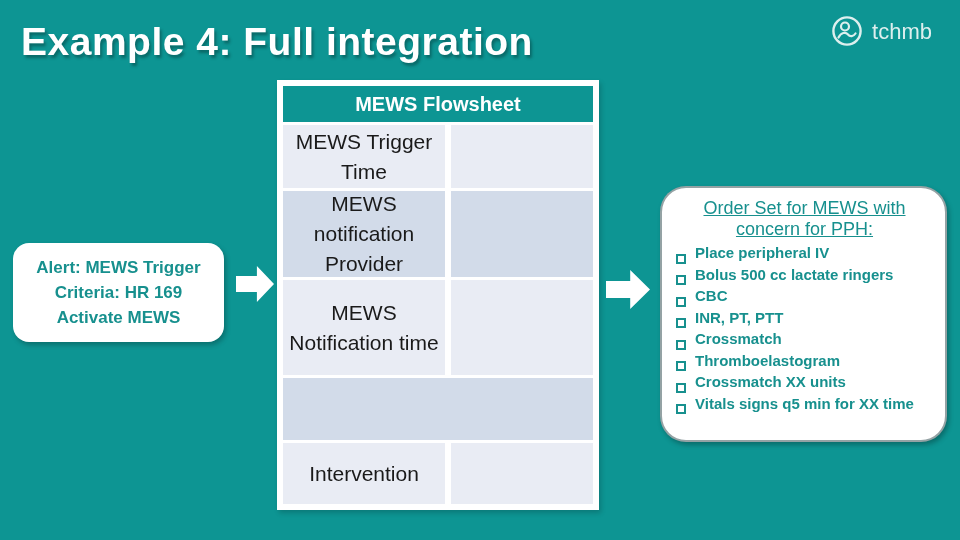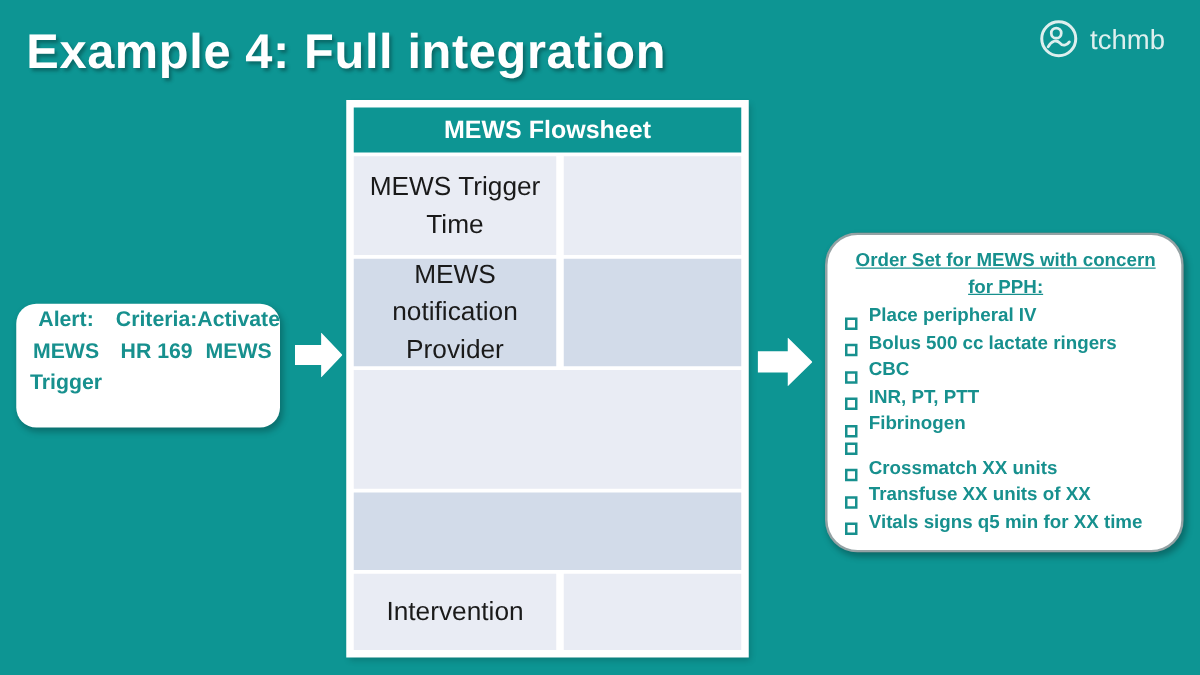--- a/index.html
+++ b/index.html
@@ -33,21 +33,21 @@
     position:absolute;right:28px;top:14px;
     display:flex;align-items:flex-end;gap:8px;
     color:#ddefee;
   }
   .logo-text{font-size:22px;line-height:32px;}
   
   .alert-box{
     position:absolute;left:13px;top:243px;width:211px;height:99px;
     background:#ffffff;border-radius:16px;
     box-shadow:2px 3px 5px rgba(0,0,0,0.25);
-    display:flex;flex-direction:row;justify-content:center;
+    display:flex;flex-direction:column;justify-content:center;
     text-align:center;
     color:var(--accent-text);font-weight:bold;font-size:17px;line-height:25px;
   }
   
   .block-arrow{
     position:absolute;background:#ffffff;
     clip-path:polygon(0% 28%,55% 28%,55% 0%,100% 50%,55% 100%,55% 72%,0% 72%);
     filter:drop-shadow(1.5px 2px 1.5px rgba(0,0,0,0.35));
   }
   .arrow-1{left:236px;top:266px;width:38px;height:36px;}
@@ -66,32 +66,32 @@
   }
   .t-row{display:flex;gap:6px;}
   .t-row .cell-label{
     width:162px;flex:none;
     display:flex;align-items:center;justify-content:center;
     text-align:center;font-size:21px;line-height:30px;color:#1a1a1a;
   }
   .t-row .cell-value{flex:1;}
   .band-dark .cell-label,.band-dark .cell-value{background:var(--row-dark);}
   .band-light .cell-label,.band-light .cell-value{background:var(--row-light);}
-  .h1{height:32px}.h2{height:79px}.h3{height:86px}
+  .h1{height:32px}.h2{height:63px}.h3{height:86px}
   .h4{height:95px}.h5{height:62px}.h6{height:61px}
   
   .order-box{
     position:absolute;left:660px;top:186px;width:287px;height:256px;
     background:#ffffff;border-radius:26px;
     border:2px solid rgba(60,85,90,0.55);
     box-shadow:2px 3px 5px rgba(0,0,0,0.28);
     padding:10px 10px 8px 12px;
   }
   .order-title{
-    color:var(--accent-text);font-weight:bold;font-size:15px;line-height:21px;
+    color:var(--accent-text);font-weight:normal;font-size:18px;line-height:21px;
     text-align:center;text-decoration:underline;margin-bottom:2px;
   }
   .order-item{
     display:flex;align-items:flex-end;
     color:var(--accent-text);font-weight:bold;font-size:15px;line-height:21.5px;
   }
   .checkbox{
     width:10px;height:10px;flex:none;
     border:2px solid var(--accent-text);
     margin:4px 9px 0 2px;
@@ -130,20 +130,21 @@
 
     <div class="t-row band-light">
       <div class="cell-label h2">MEWS Trigger Time</div>
       <div class="cell-value h2"></div>
     </div>
     <div class="t-row band-dark">
       <div class="cell-label h3">MEWS notification Provider</div>
       <div class="cell-value h3"></div>
     </div>
     <div class="t-row band-light">
+      <div class="cell-label h4">MEWS Notification time</div>
       <div class="cell-value h4"></div>
     </div>
     <div class="t-row band-dark">
       <div class="cell-value h5"></div>
     </div>
     <div class="t-row band-light">
       <div class="cell-label h6">Intervention</div>
       <div class="cell-value h6"></div>
     </div>
   </div>
@@ -162,32 +163,29 @@
     <div class="order-item">
       <span class="checkbox"></span>
       <span>CBC</span>
     </div>
     <div class="order-item">
       <span class="checkbox"></span>
       <span>INR, PT, PTT</span>
     </div>
     <div class="order-item">
       <span class="checkbox"></span>
-      <span>Fibrinogen</span>
+      <span>Crossmatch</span>
     </div>
     <div class="order-item">
       <span class="checkbox"></span>
+      <span>Thromboelastogram</span>
     </div>
     <div class="order-item">
       <span class="checkbox"></span>
       <span>Crossmatch XX units</span>
-    </div>
-    <div class="order-item">
-      <span class="checkbox"></span>
-      <span>Transfuse XX units of XX</span>
     </div>
     <div class="order-item">
       <span class="checkbox"></span>
       <span>Vitals signs q5 min for XX time</span>
     </div>
   </div>
 
 </div>
 
 </body></html>

